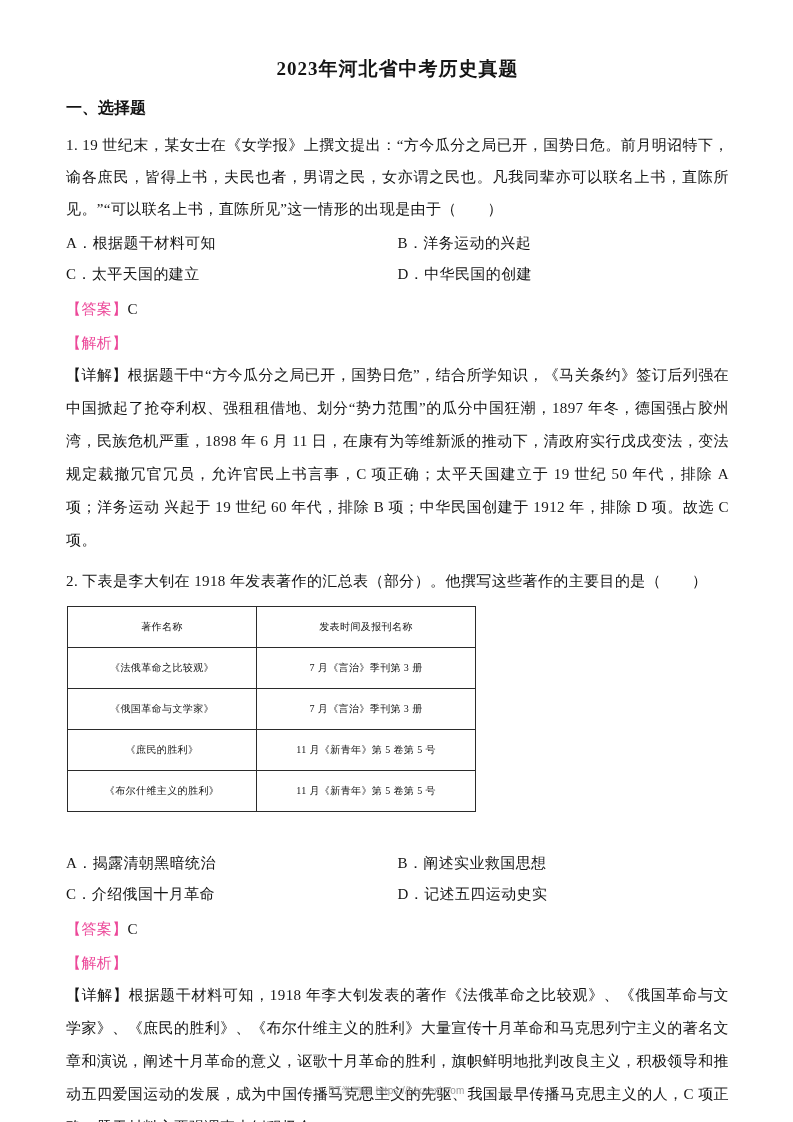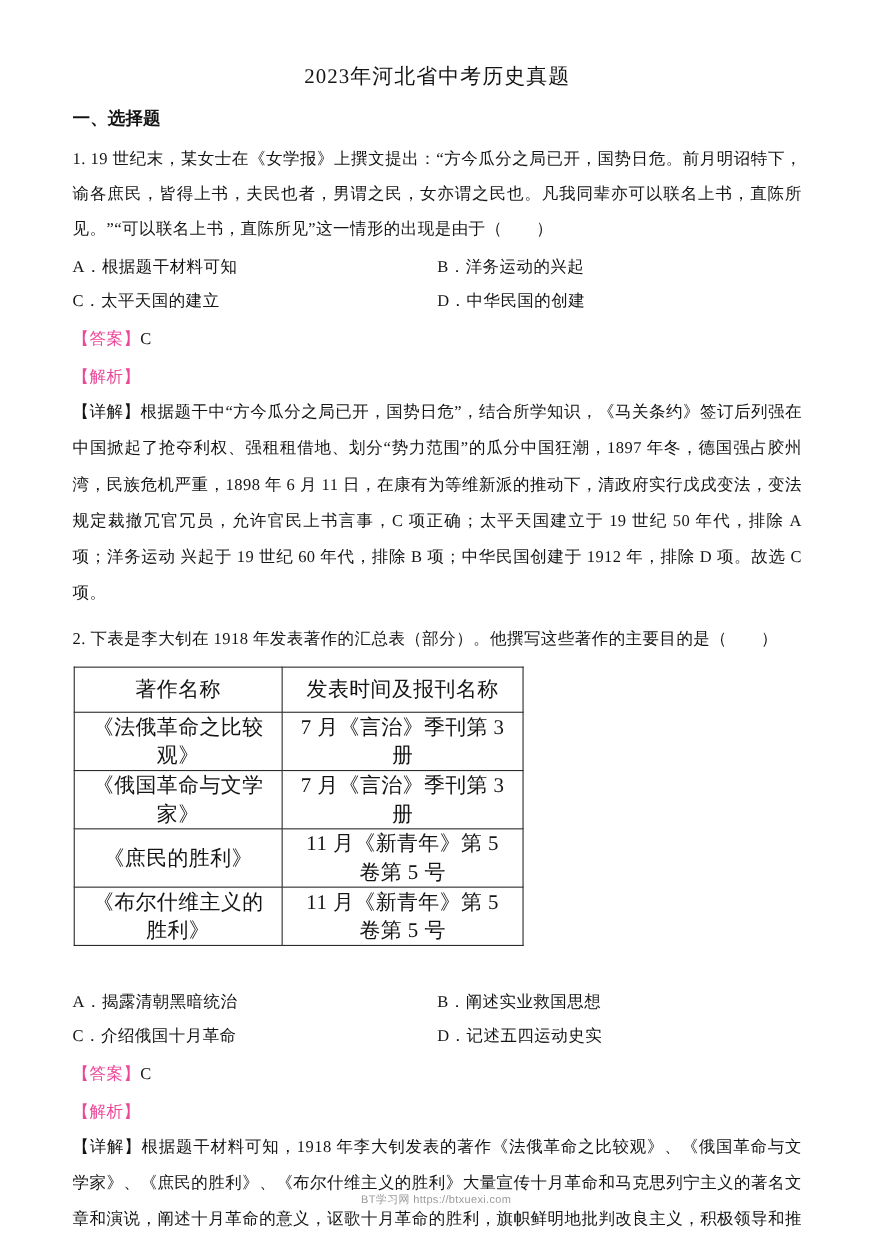--- a/index.html
+++ b/index.html
@@ -15,21 +15,21 @@
     padding: 56px 64px 0 66px;
     background: #ffffff;
     font-family: "Liberation Serif", "DejaVu Serif", serif;
     color: #141414;
     font-size: 15px;
     overflow: hidden;
   }
   .title {
     text-align: center;
     font-size: 19px;
-    font-weight: normal;
+    font-weight: bold;
     letter-spacing: 1px;
     margin: 0 0 16px 0;
   }
   .section {
     font-size: 16px;
     font-weight: bold;
     margin: 0 0 10px 0;
   }
   p.text {
     margin: 0;
@@ -57,21 +57,21 @@
     margin-top: 8px !important;
   }
   table.works-table {
     border-collapse: collapse;
     margin: 9px 0 36px 1px;
   }
   table.works-table th,
   table.works-table td {
     border: 1px solid #2b2b2b;
     font-weight: normal;
-    font-size: 19px;
+    font-size: 10px;
     text-align: center;
     height: 40px;
     padding: 0 10px;
     letter-spacing: 0.4px;
   }
   table.works-table th:first-child,
   table.works-table td:first-child {
     width: 168px;
   }
   table.works-table th:last-child,

